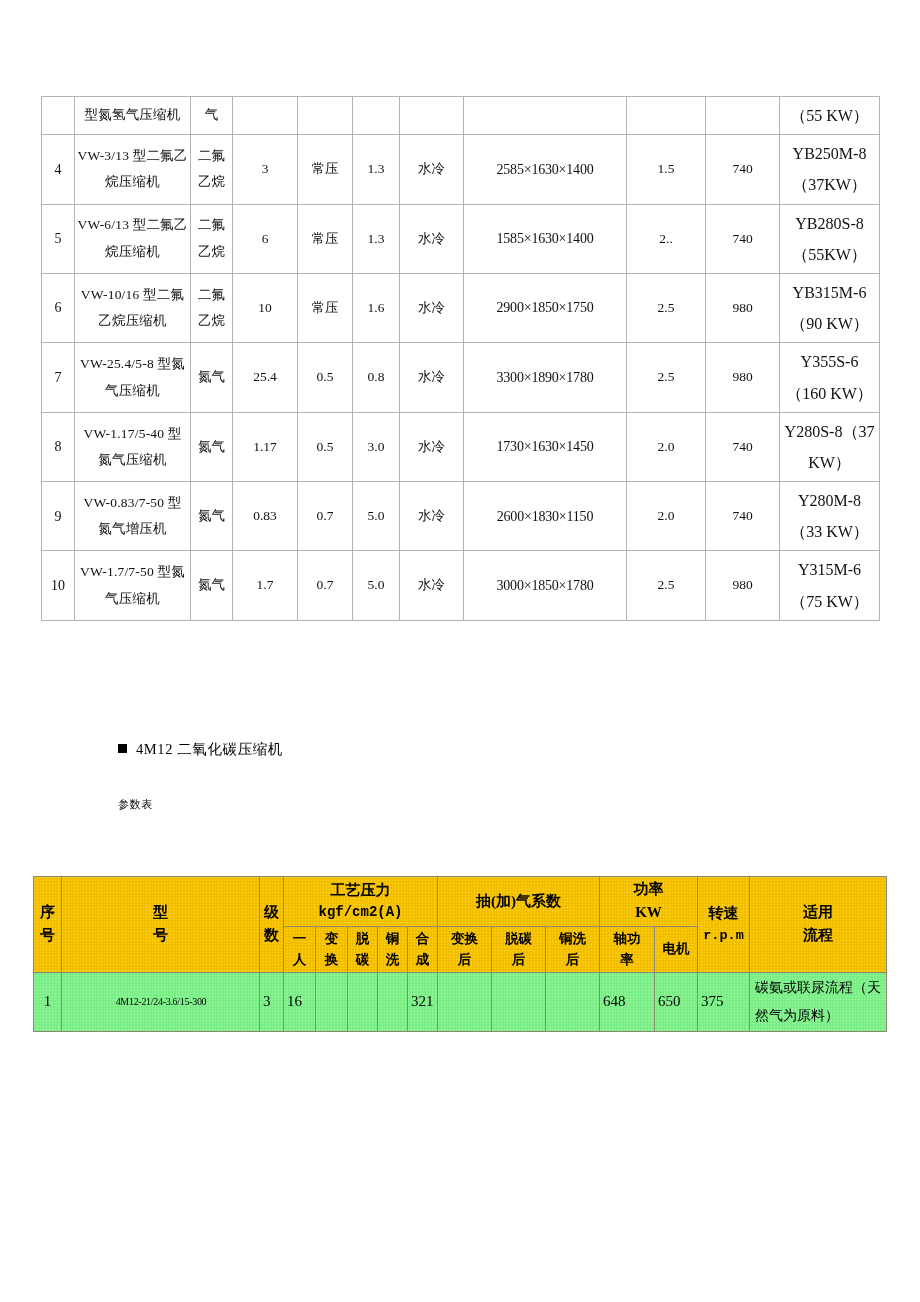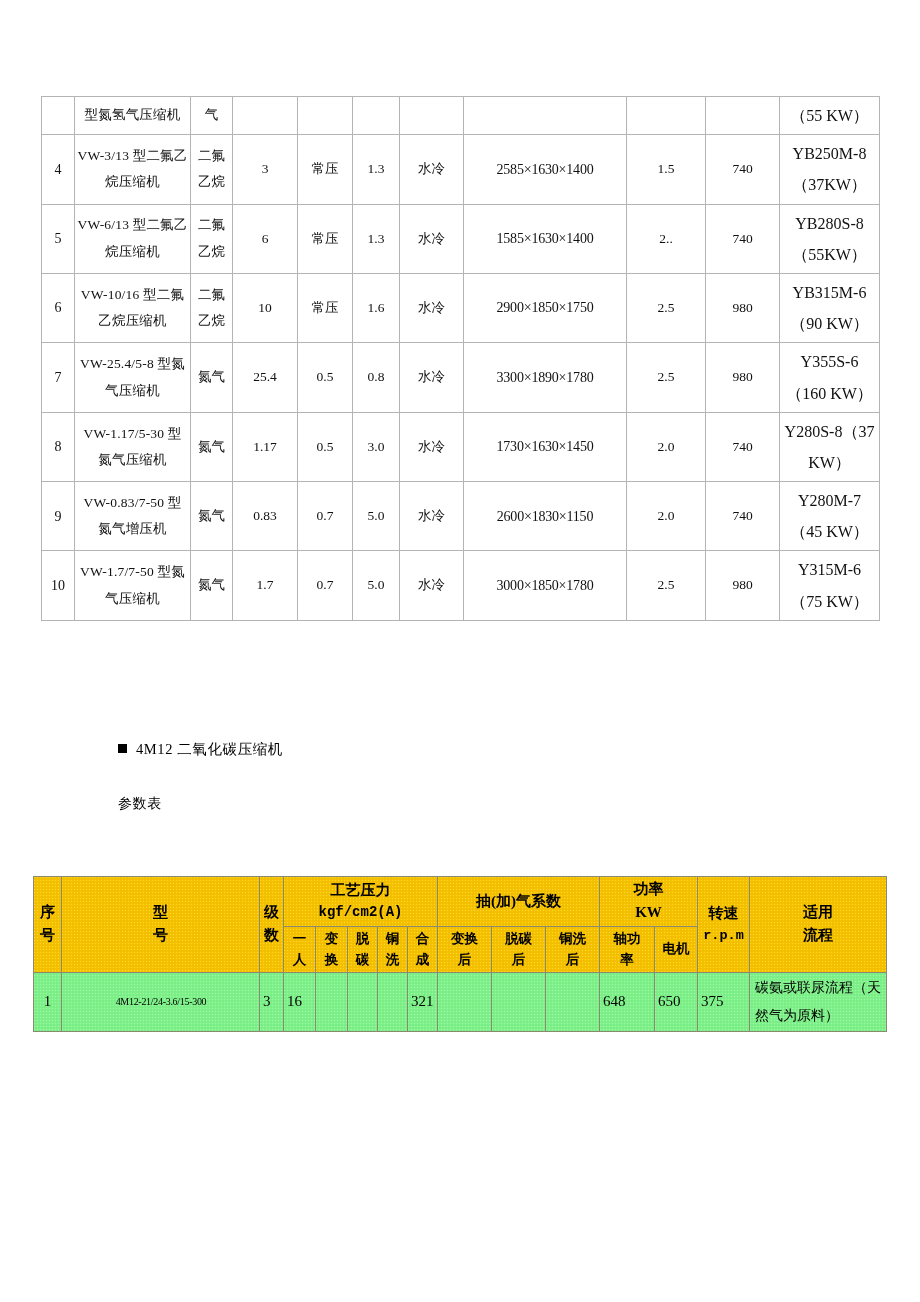--- a/index.html
+++ b/index.html
@@ -83,21 +83,21 @@
     width: 9px;
     height: 9px;
     background: #000;
     margin-right: 9px;
     vertical-align: 1px;
   }
   .subheading {
     position: absolute;
     left: 118px;
     top: 793px;
-    font-size: 14px;
+    font-size: 11px;
     line-height: 22px;
     letter-spacing: 0.6px;
     white-space: nowrap;
   }
 
   
   .t2-wrap {
     position: absolute;
     left: 33px;
     top: 876px;
@@ -256,21 +256,21 @@
           <td>0.5</td>
           <td>0.8</td>
           <td>水冷</td>
           <td class="dims">3300×1890×1780</td>
           <td>2.5</td>
           <td>980</td>
           <td class="motor">Y355S-6（160 KW）</td>
         </tr>
         <tr>
           <td class="num">8</td>
-          <td class="name">VW-1.17/5-30 型氮气压缩机</td>
+          <td class="name">VW-1.17/5-40 型氮气压缩机</td>
           <td>氮气</td>
           <td>1.17</td>
           <td>0.5</td>
           <td>3.0</td>
           <td>水冷</td>
           <td class="dims">1730×1630×1450</td>
           <td>2.0</td>
           <td>740</td>
           <td class="motor">Y280S-8（37 KW）</td>
         </tr>
@@ -278,21 +278,21 @@
           <td class="num">9</td>
           <td class="name">VW-0.83/7-50 型氮气增压机</td>
           <td>氮气</td>
           <td>0.83</td>
           <td>0.7</td>
           <td>5.0</td>
           <td>水冷</td>
           <td class="dims">2600×1830×1150</td>
           <td>2.0</td>
           <td>740</td>
-          <td class="motor">Y280M-7（45 KW）</td>
+          <td class="motor">Y280M-8（33 KW）</td>
         </tr>
         <tr>
           <td class="num">10</td>
           <td class="name">VW-1.7/7-50 型氮气压缩机</td>
           <td>氮气</td>
           <td>1.7</td>
           <td>0.7</td>
           <td>5.0</td>
           <td>水冷</td>
           <td class="dims">3000×1850×1780</td>

